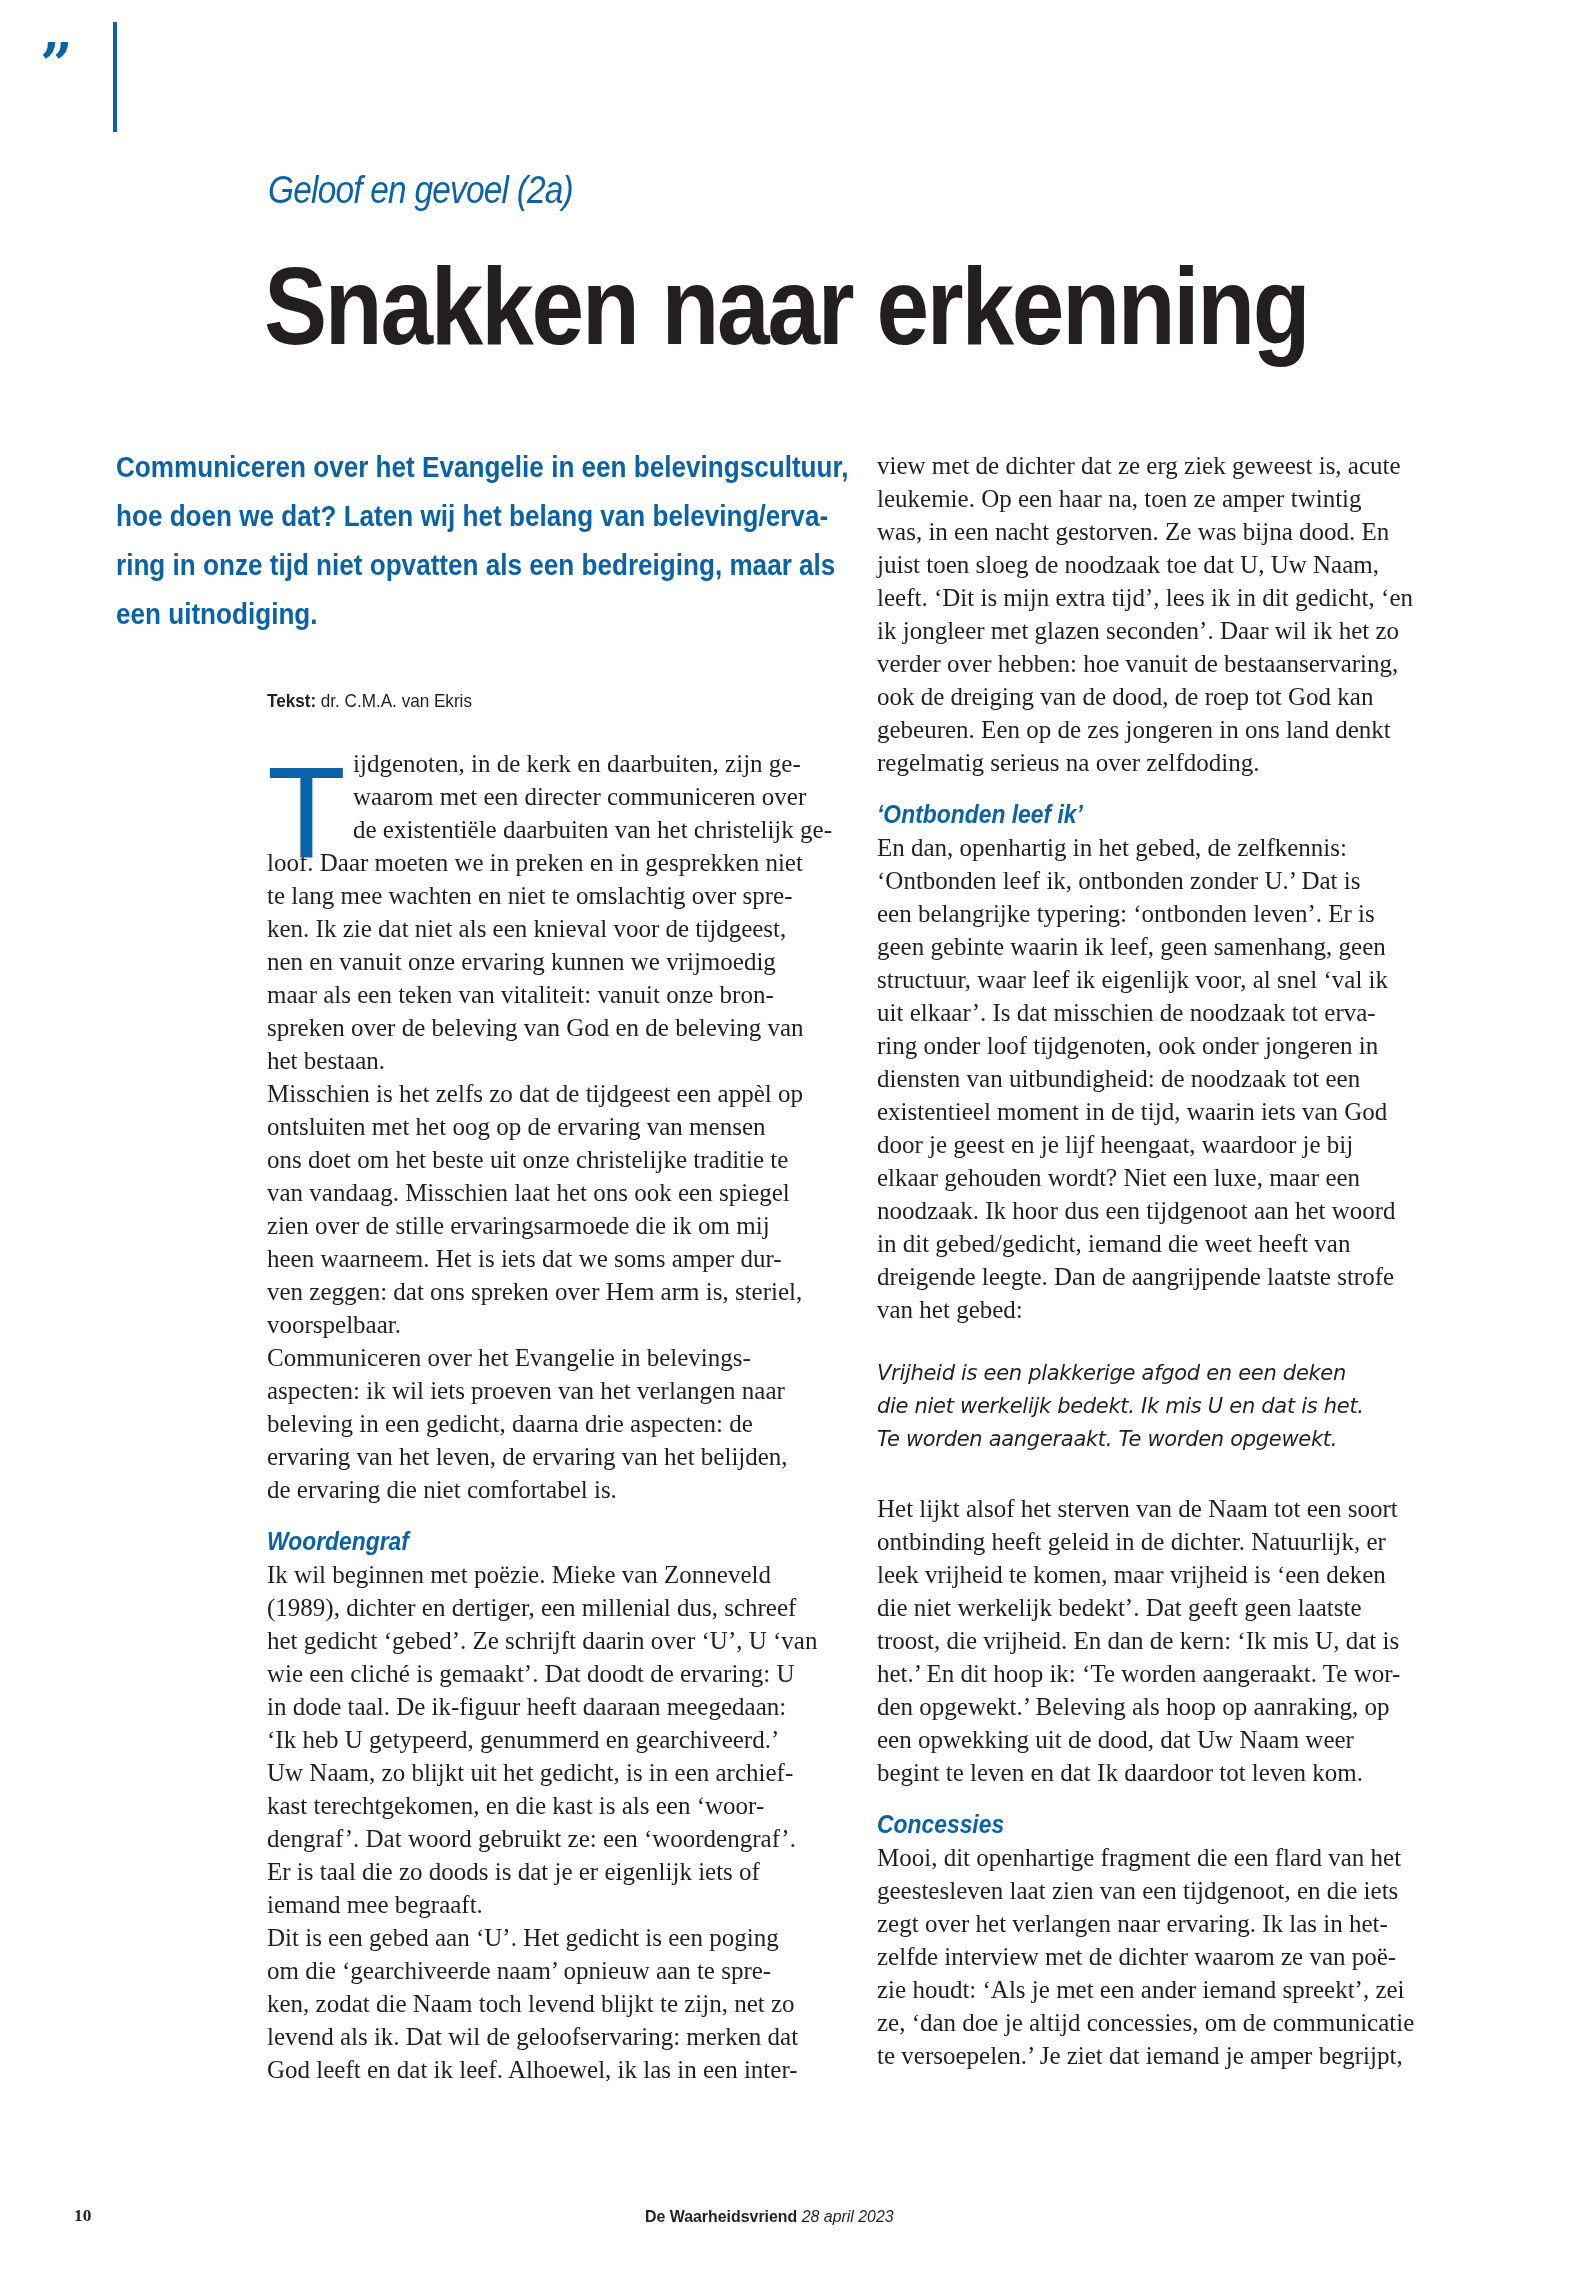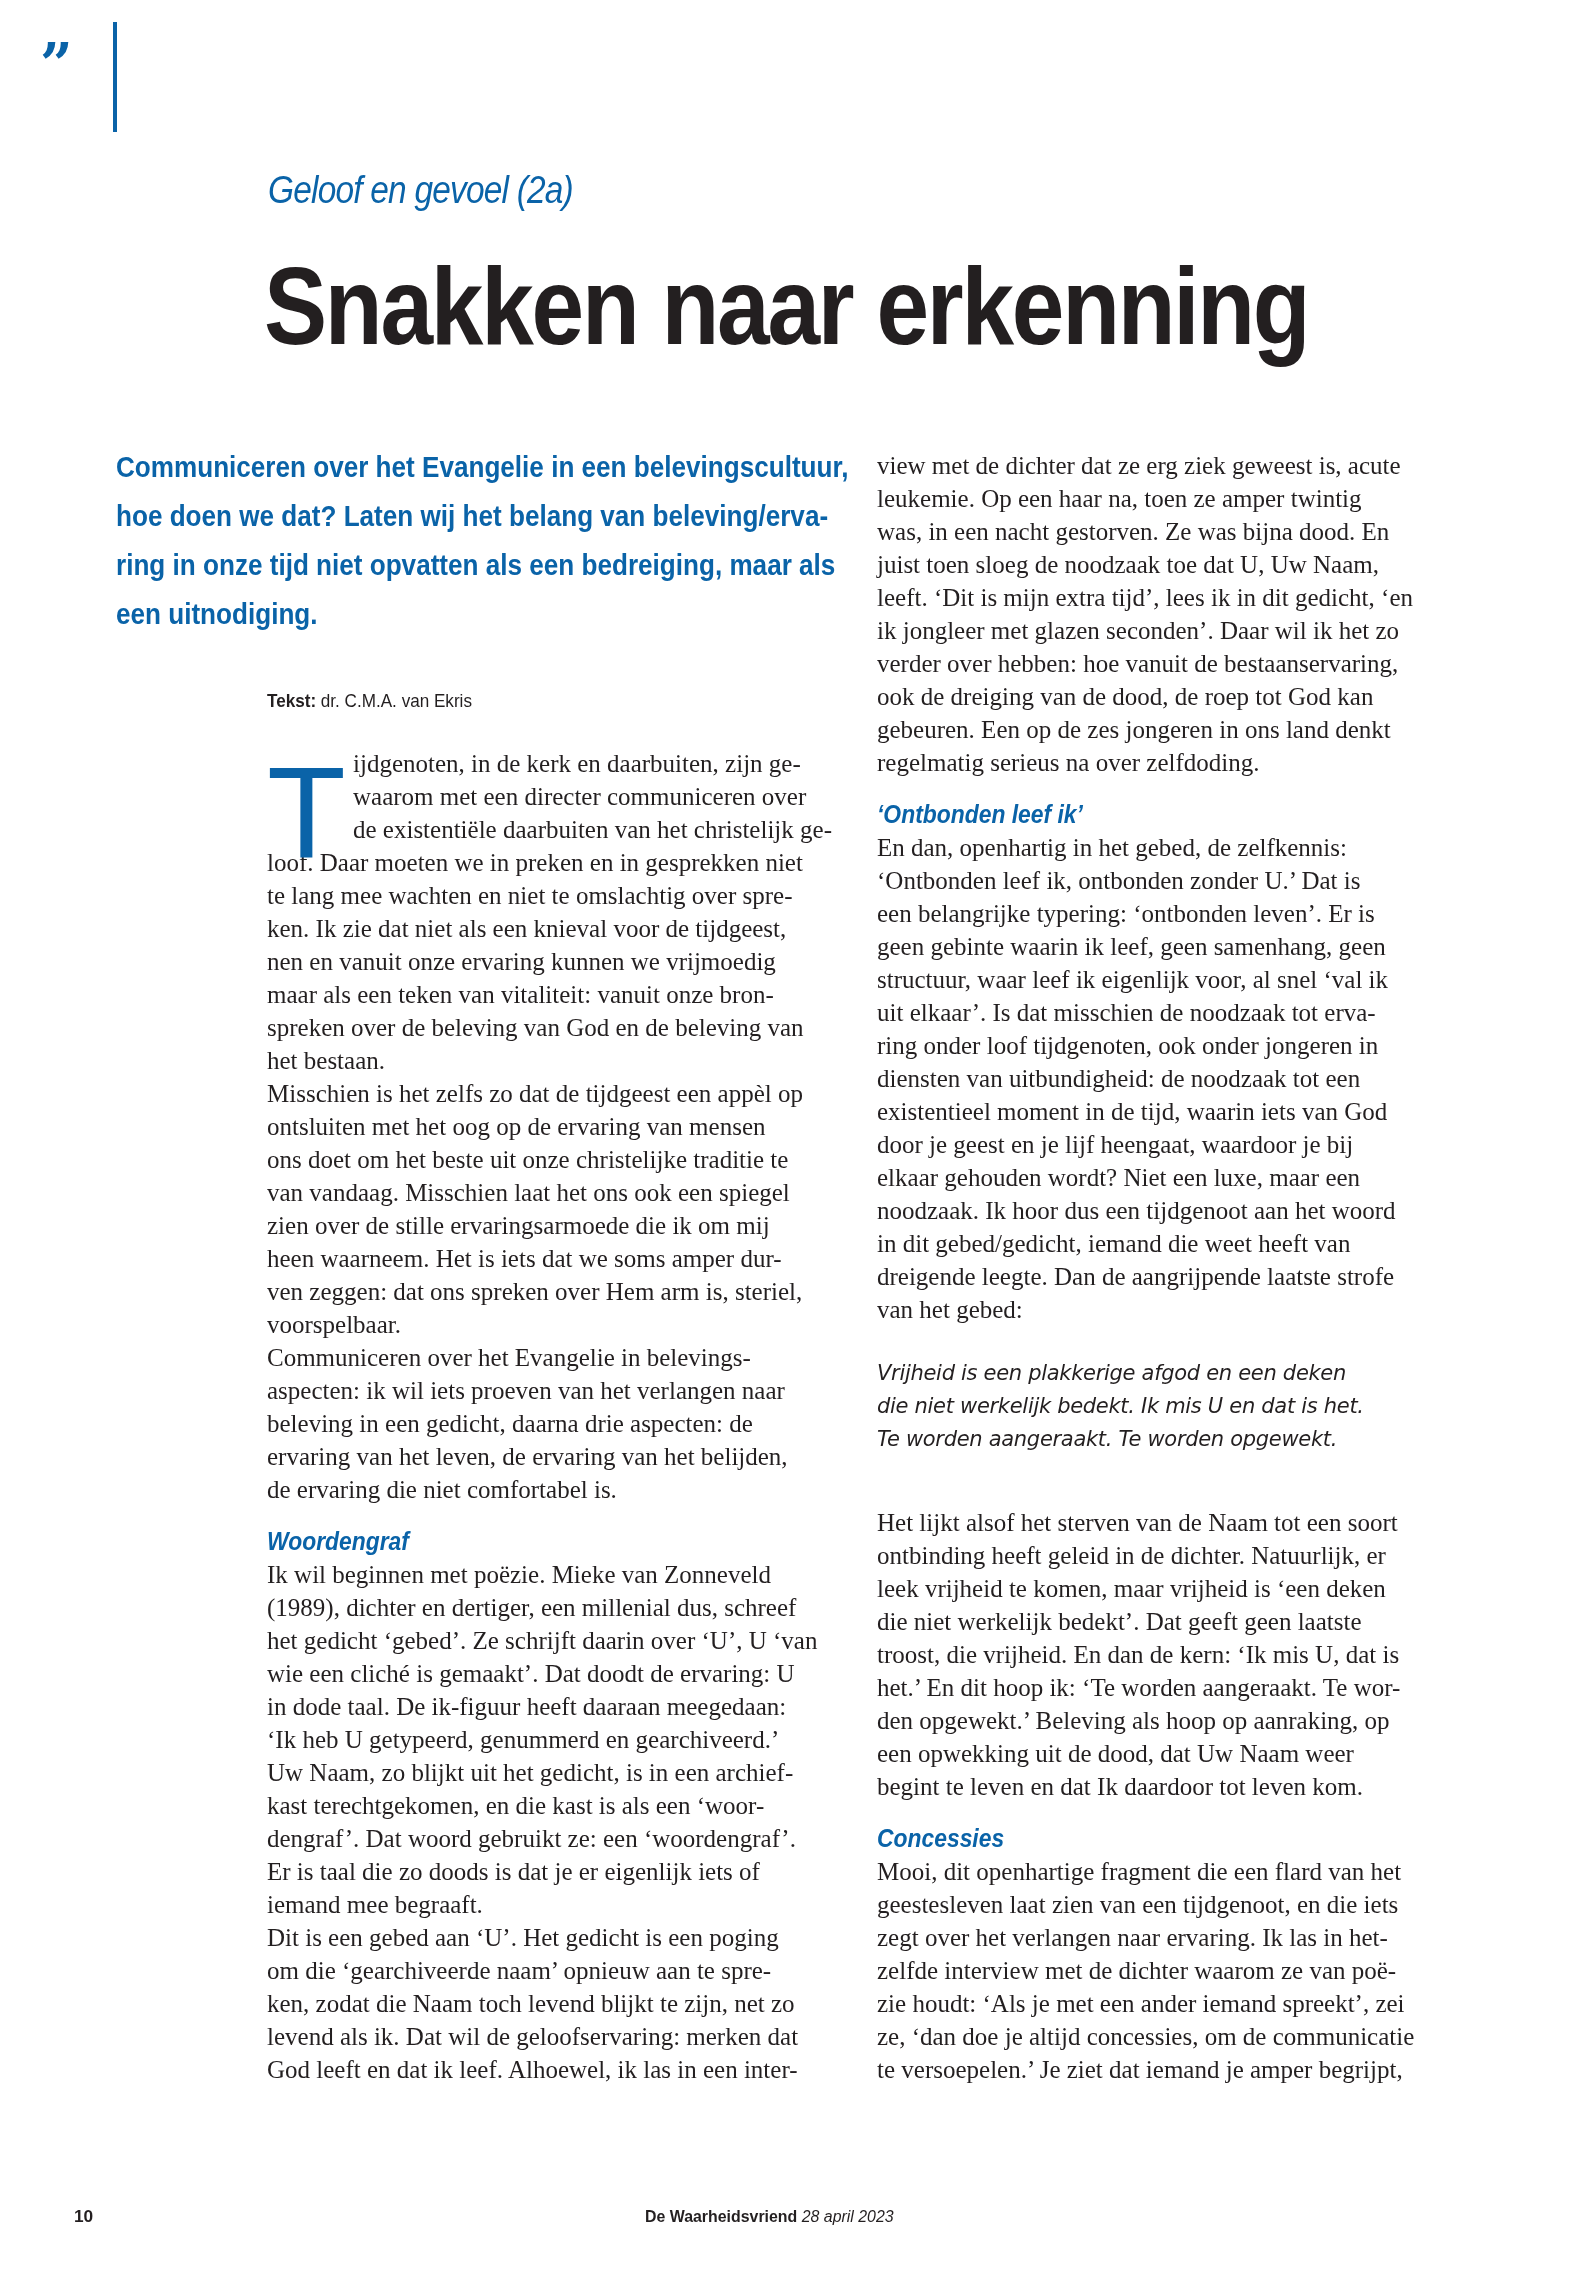--- a/index.html
+++ b/index.html
@@ -44,26 +44,26 @@
   .dropcap {
     position: absolute; left: 0; top: 1.7px;
     font-family: "Liberation Sans", sans-serif; font-size: 129px; line-height: 1; font-weight: normal;
     color: #0a63a8;
   }
   .subhead {
     display: block; font-family: "Liberation Sans", sans-serif; font-weight: bold; font-style: italic;
     font-size: 26px; line-height: 33px; color: #0a63a8; margin-top: 19px;
     transform: scaleX(0.88); transform-origin: left top; white-space: nowrap;
   }
-  .poem { display: block; margin: 31px 0 50px 0; font-family: "DejaVu Sans", sans-serif; font-style: italic; font-size: 21px; line-height: 33px; }
+  .poem { display: block; margin: 31px 0 36px 0; font-family: "DejaVu Sans", sans-serif; font-style: italic; font-size: 21px; line-height: 33px; }
   .poem .line { letter-spacing: -0.3px; }
 
   .footer-page {
     position: absolute; left: 74px; top: 2206px;
-    font-family: Liberation Sans, sans-serif; font-weight: bold; font-size: 17.3px; color: #231f20;
+    font-family: Liberation Serif, serif; font-weight: bold; font-size: 17.3px; color: #231f20;
   }
   .footer-pub {
     position: absolute; left: 645px; top: 2206px;
     font-family: "Liberation Sans", sans-serif; font-size: 17.3px; color: #231f20; white-space: nowrap;
     transform: scaleX(0.92); transform-origin: left top;
   }
   .footer-pub b { font-weight: bold; }
   .footer-pub i { font-style: italic; font-weight: normal; }
 </style>
 </head>

